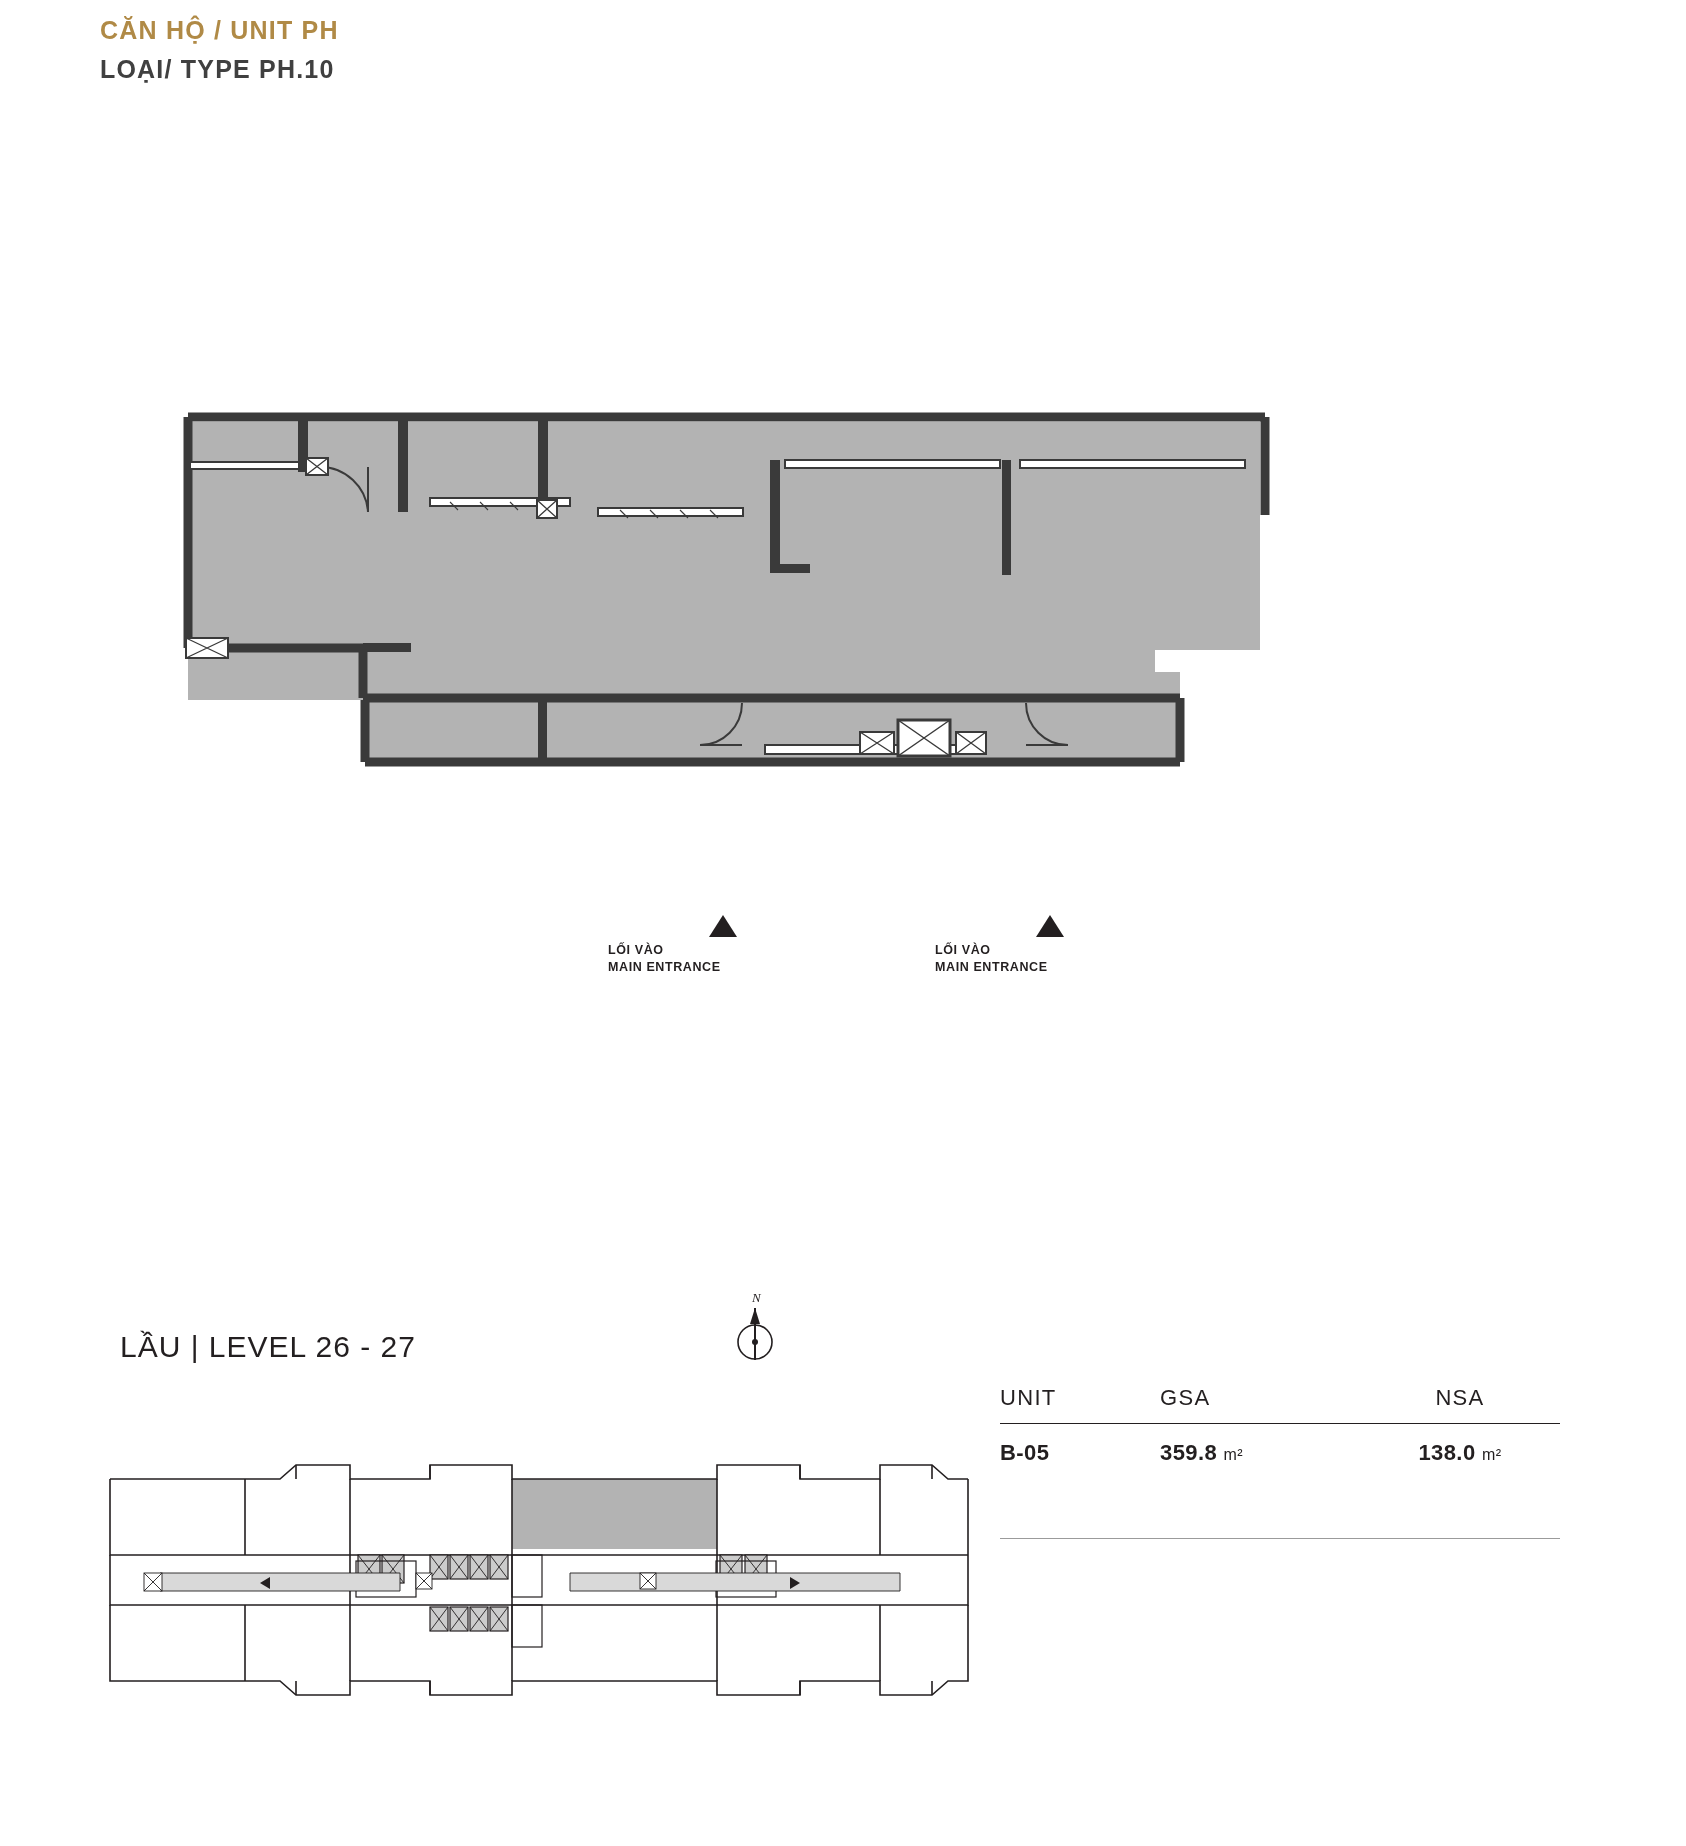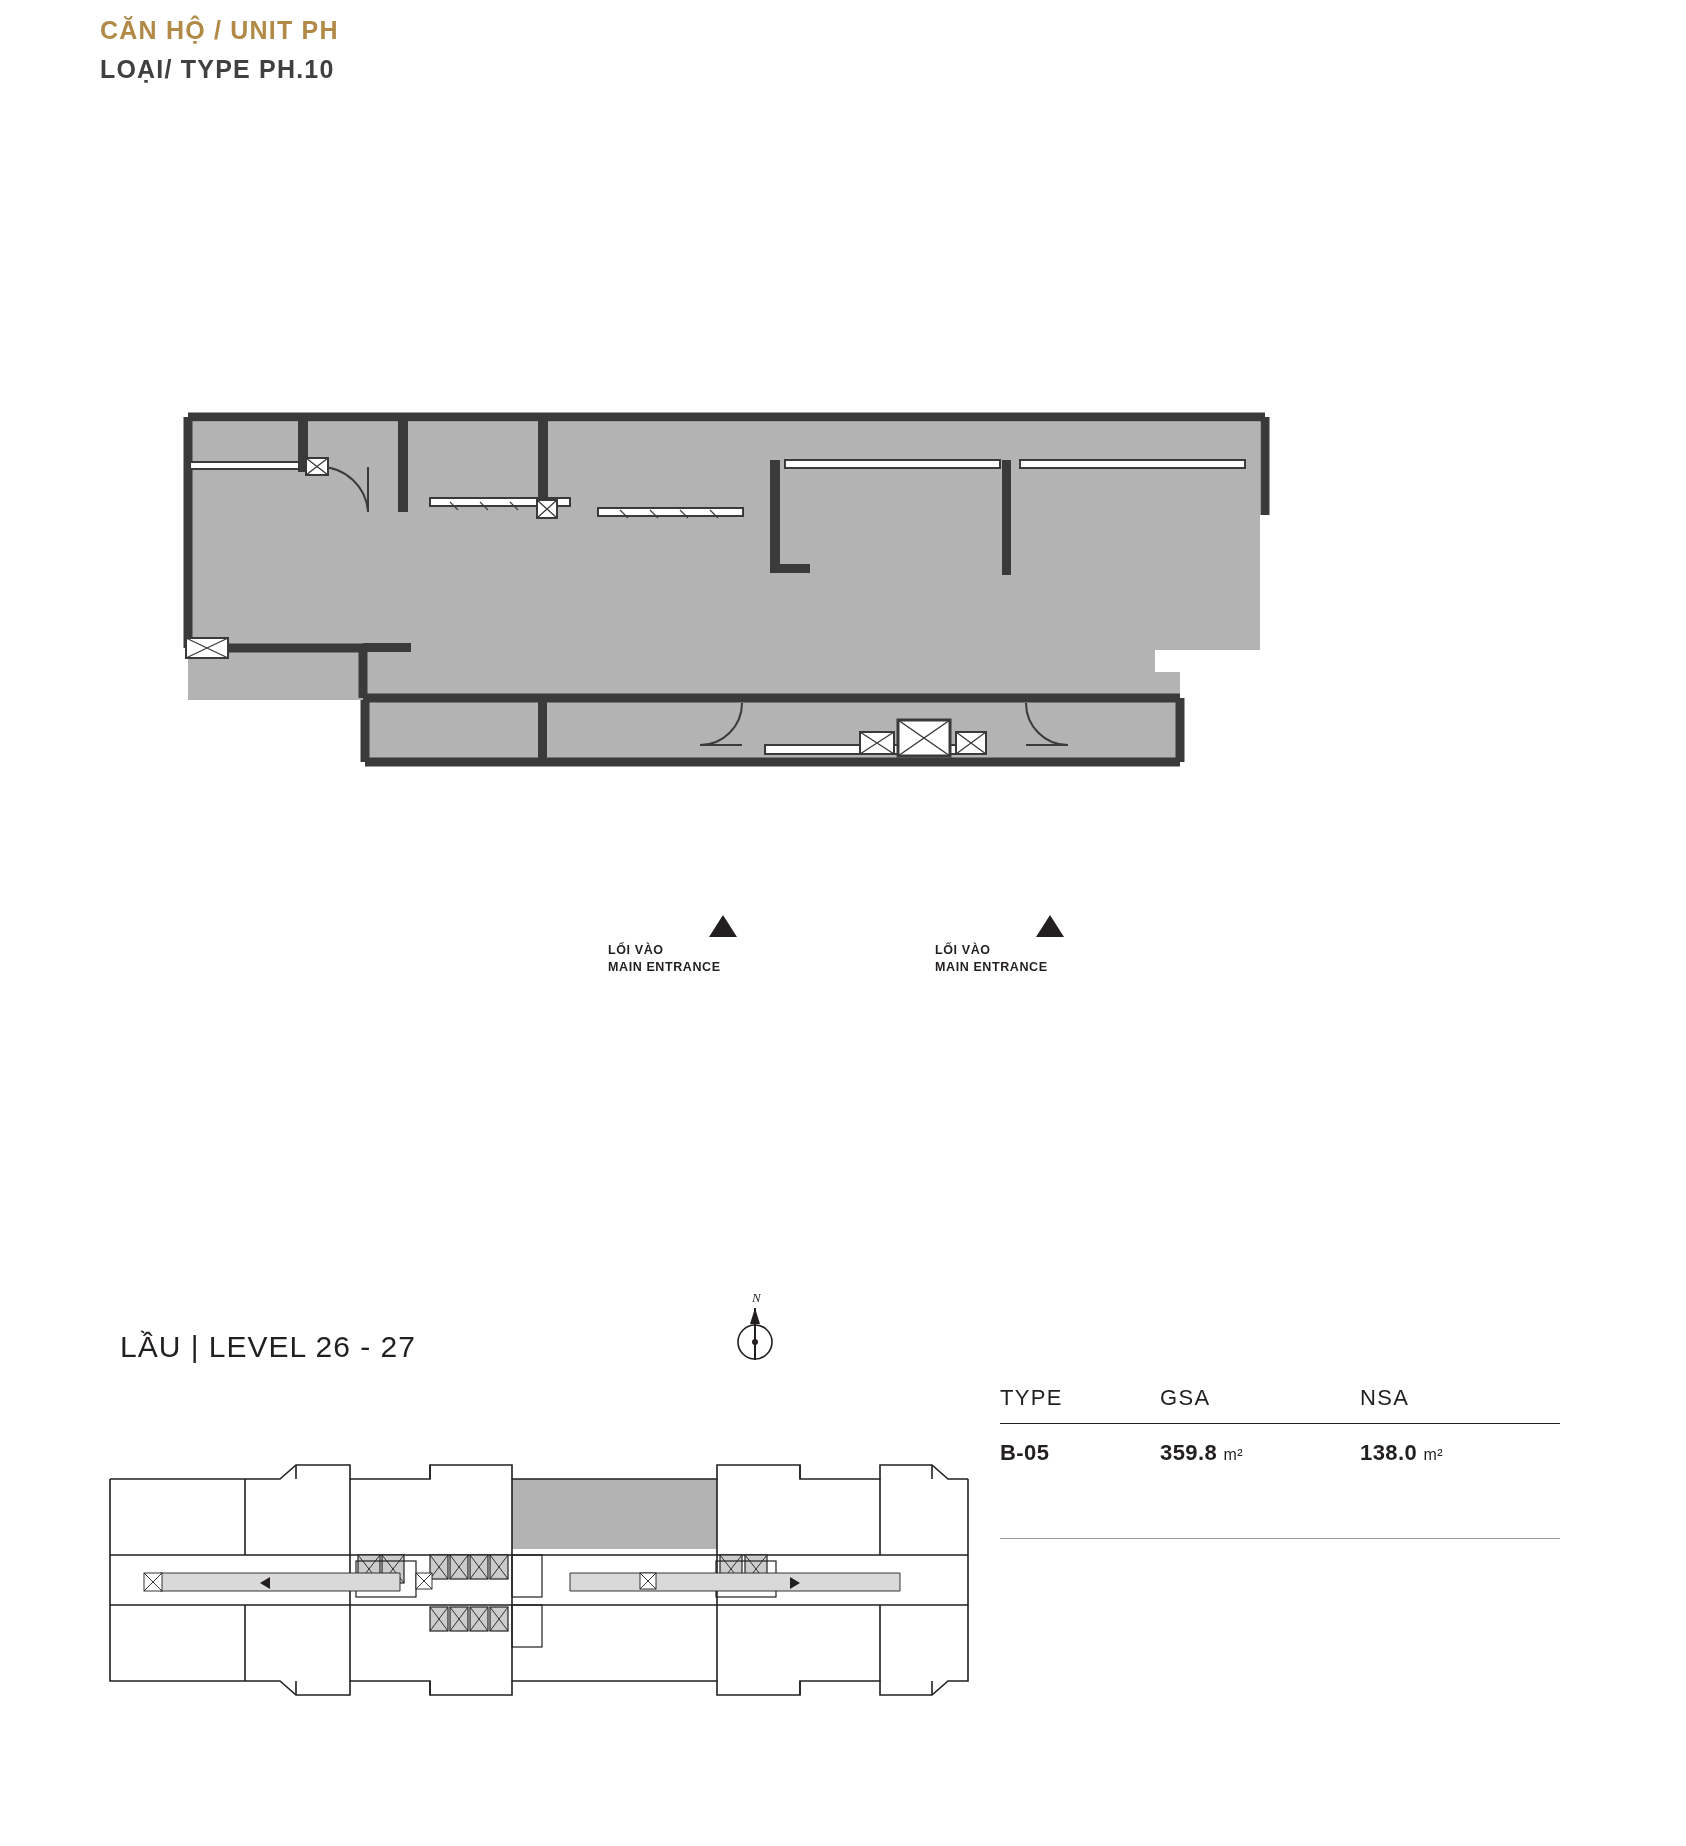--- a/index.html
+++ b/index.html
@@ -109,21 +109,21 @@
     position: absolute;
     left: 1000px;
     top: 1385px;
     width: 560px;
   }
   #area-table .row {
     display: flex;
   }
   #area-table .c1 { width: 160px; }
   #area-table .c2 { width: 200px; }
-  #area-table .c3 { width: 200px; }
+  #area-table .c3 { width: 200px; text-align: center; }
   #area-table .head {
     font-size: 22px;
     letter-spacing: 1.3px;
     padding-bottom: 12px;
     color: #231f20;
   }
   #area-table .hrule {
     border-bottom: 1.6px solid #231f20;
   }
   #area-table .vals {
@@ -338,21 +338,21 @@
       <g fill="#231f20">
         <path d="M160 128 l10 -6 l0 12 z"></path>
         <path d="M700 128 l-10 -6 l0 12 z"></path>
       </g>
     </g>
   </svg>
 </div>
 
 <div id="area-table">
   <div class="row head">
-    <div class="c1">TYPE</div>
+    <div class="c1">UNIT</div>
     <div class="c2">GSA</div>
     <div class="c3">NSA</div>
   </div>
   <div class="hrule"></div>
   <div class="row vals">
     <div class="c1 b">B-05</div>
     <div class="c2">
       <span class="b">359.8</span>
       <span class="unitsup">m²</span>
     </div>

